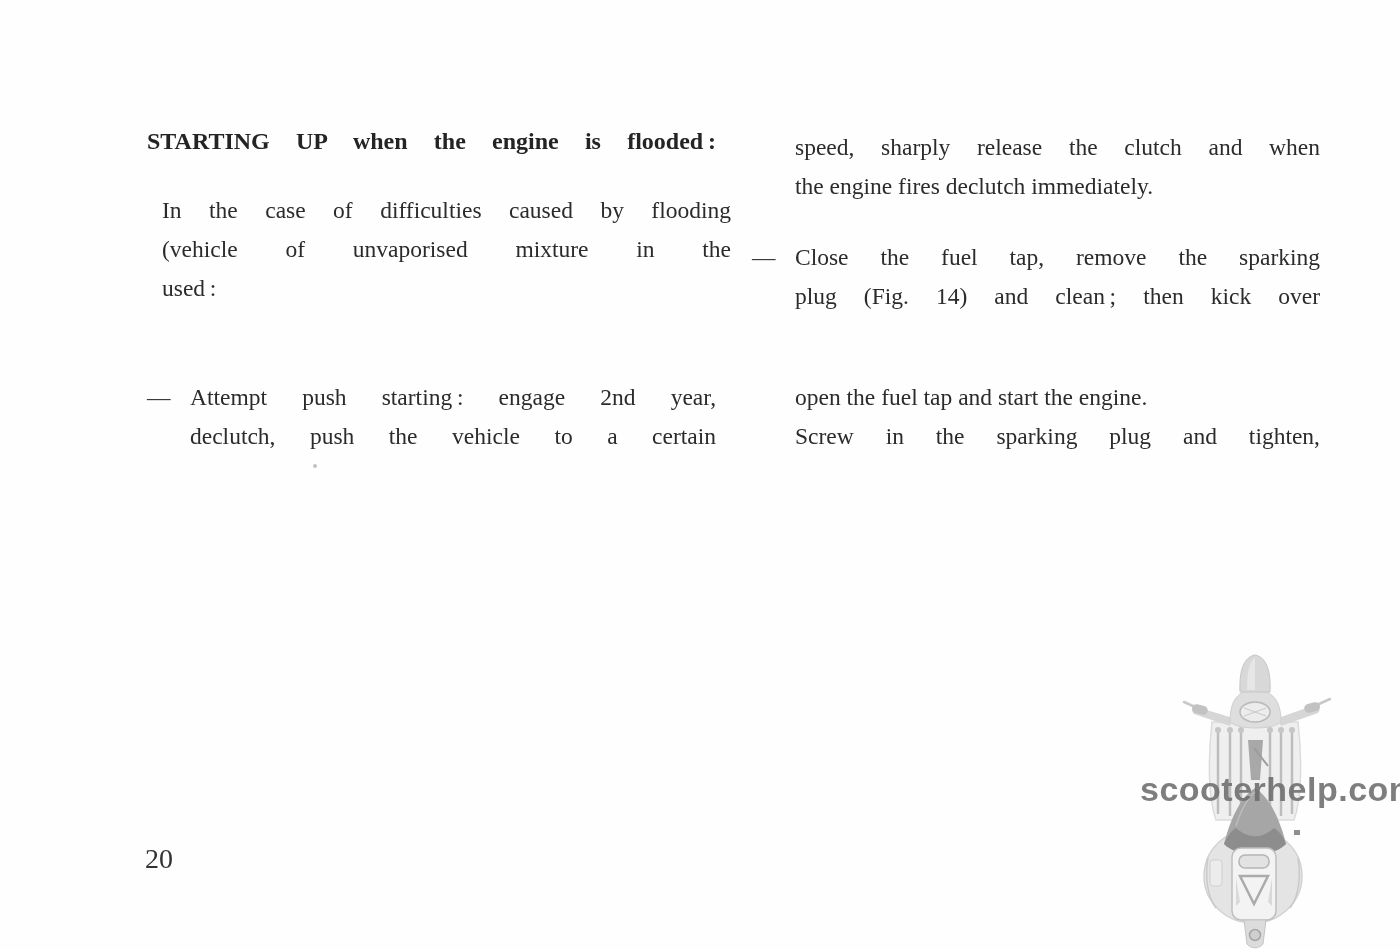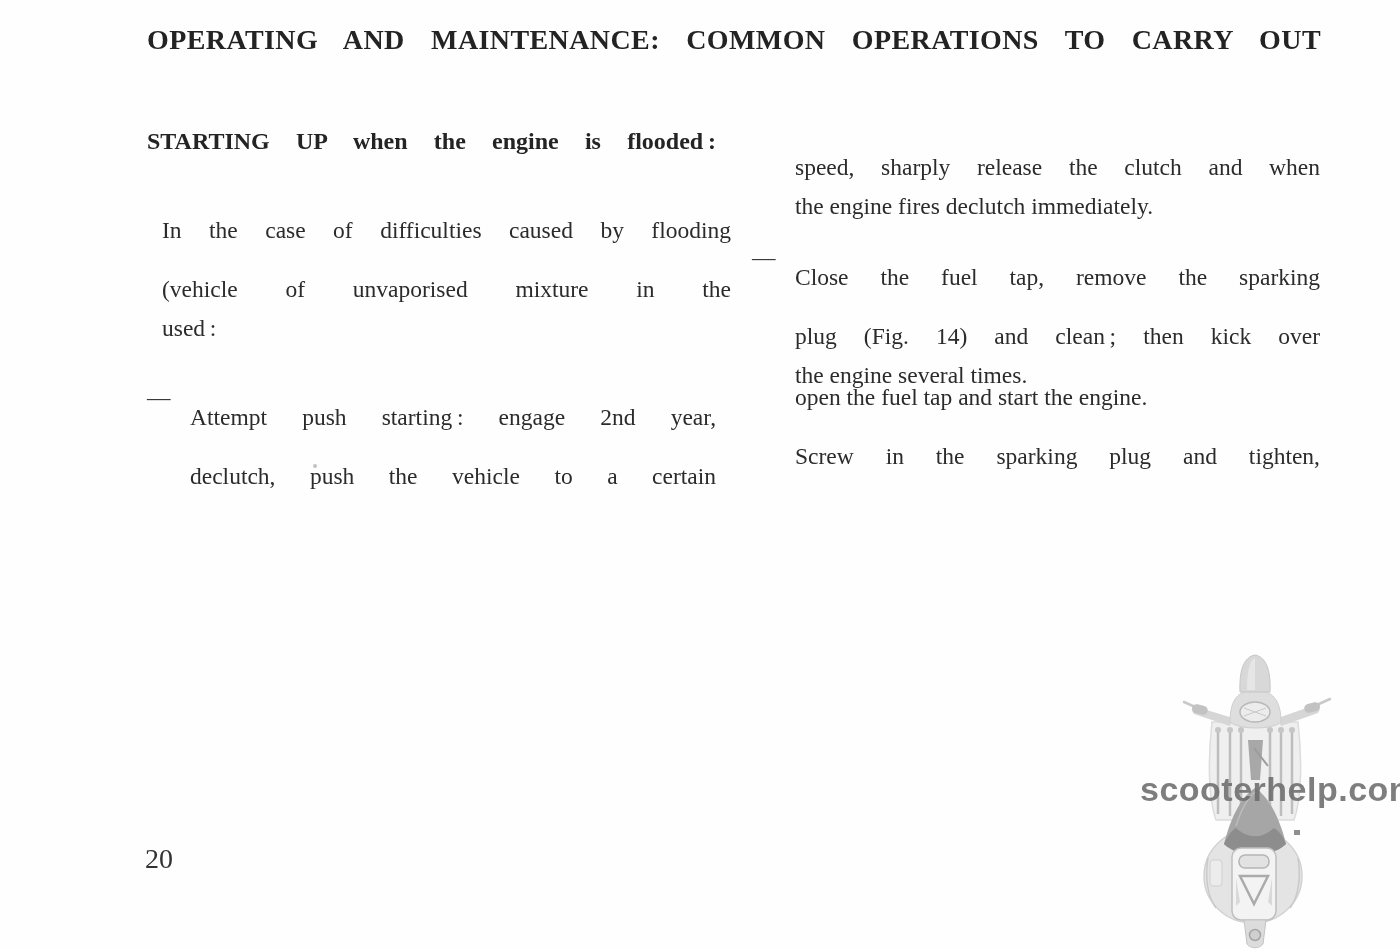--- a/index.html
+++ b/index.html
@@ -35,21 +35,21 @@
     text-align: justify;
     text-align-last: justify;
     color: #242424;
   }
   .textblock { position: absolute; }
   .line {
     font-size: 23.5px;
     line-height: 39px;
     color: #2b2b2b;
   }
-  .j { text-align: justify; text-align-last: justify; margin-top: 20px; }
+  .j { text-align: justify; text-align-last: justify; }
   .l { text-align: center; text-align-last: left; }
   .dash {
     position: absolute;
     font-size: 23.5px;
     line-height: 39px;
     color: #3a3a3a;
     letter-spacing: 2px;
   }
   .page-number {
     position: absolute;
@@ -82,21 +82,20 @@
     color: #6d6d6d;
     opacity: 0.88;
     white-space: nowrap;
   }
 </style>
 </head>
 <body>
 
 <div class="page">
 
-  <div class="header">OPERATING AND MAINTENANCE: COMMON OPERATIONS TO CARRY OUT</div>
 
   <div class="col-heading">STARTING UP when the engine is flooded :</div>
 
   <div class="textblock" style="left:162px; top:191px; width:569px;">
     <div class="line j">In the case of difficulties caused by flooding</div>
     <div class="line j">(vehicle of unvaporised mixture in the</div>
     <div class="line l">used :</div>
   </div>
 
   <div class="dash" style="left:147px; top:378px;">—</div>
@@ -107,21 +106,20 @@
 
   <div class="textblock" style="left:795px; top:128px; width:525px;">
     <div class="line j">speed, sharply release the clutch and when</div>
     <div class="line l">the engine fires declutch immediately.</div>
   </div>
 
   <div class="dash" style="left:752px; top:238px;">—</div>
   <div class="textblock" style="left:795px; top:238px; width:525px;">
     <div class="line j">Close the fuel tap, remove the sparking</div>
     <div class="line j">plug (Fig. 14) and clean ; then kick over</div>
-    <div class="line l">the engine several times.</div>
   </div>
 
   <div class="textblock" style="left:795px; top:378px; width:525px;">
     <div class="line l">open the fuel tap and start the engine.</div>
     <div class="line j">Screw in the sparking plug and tighten,</div>
   </div>
 
   <div class="artifact-dot"></div>
 
   <div class="page-number">20</div>

